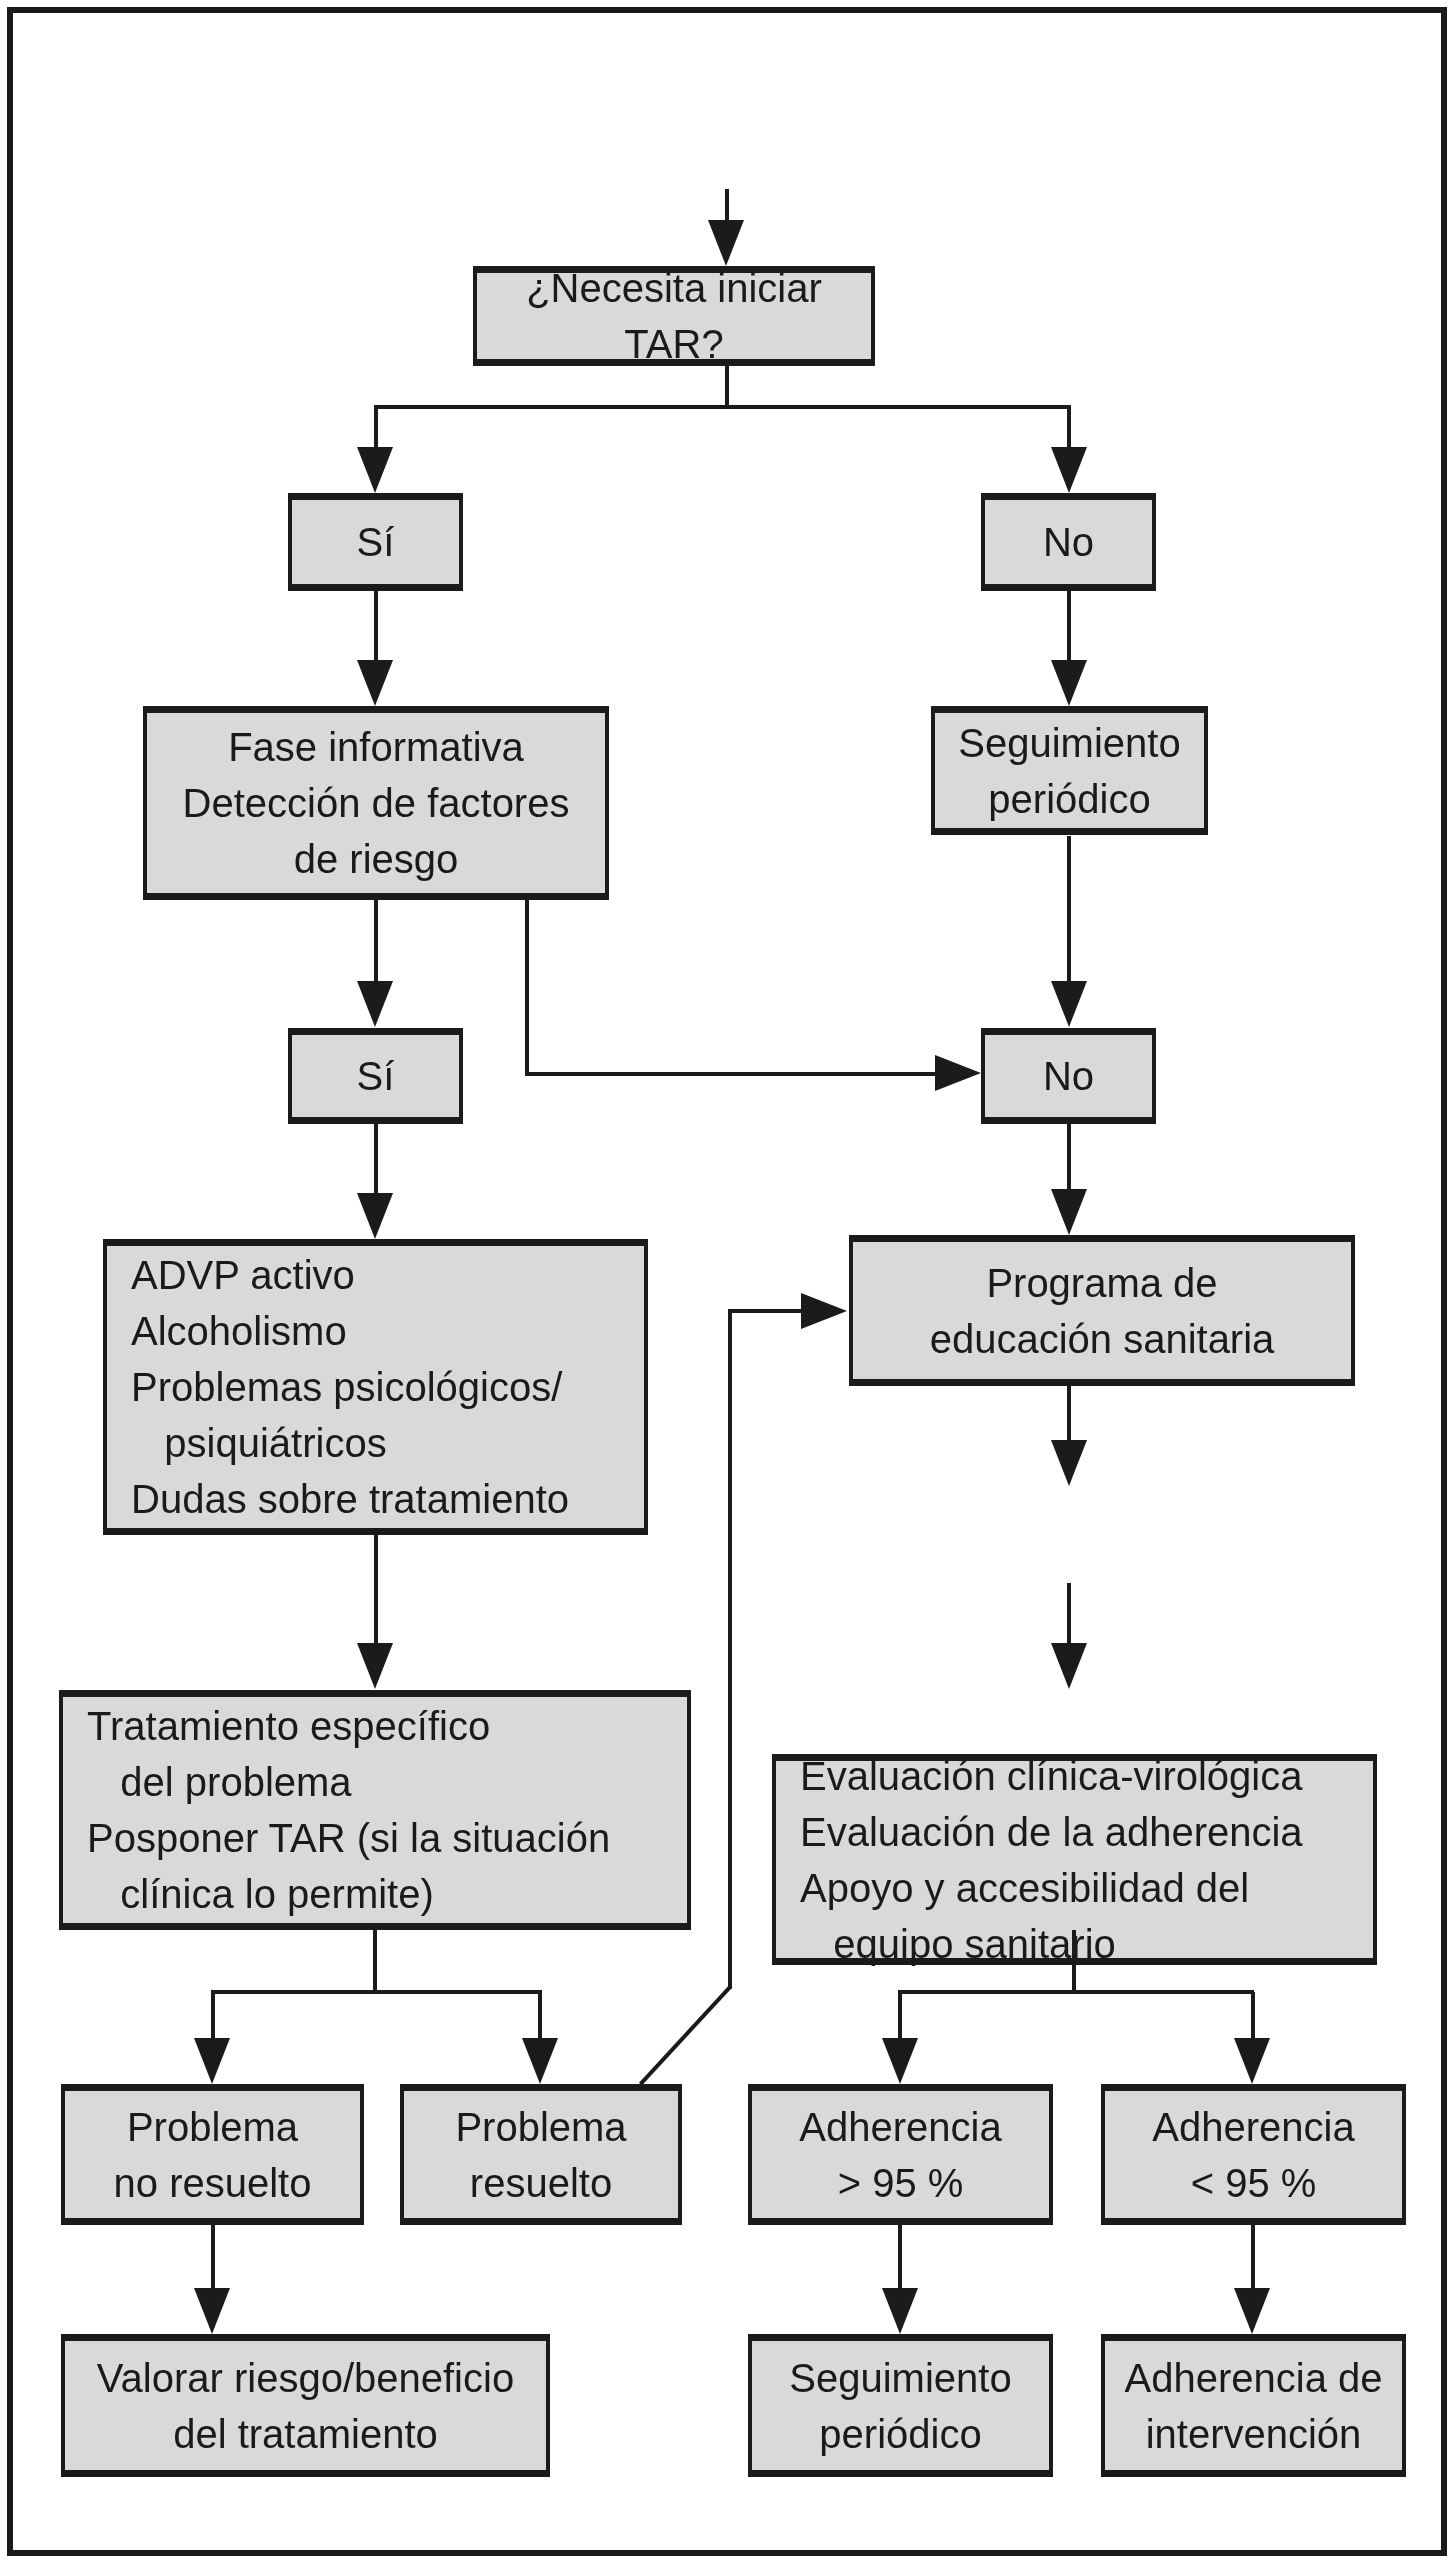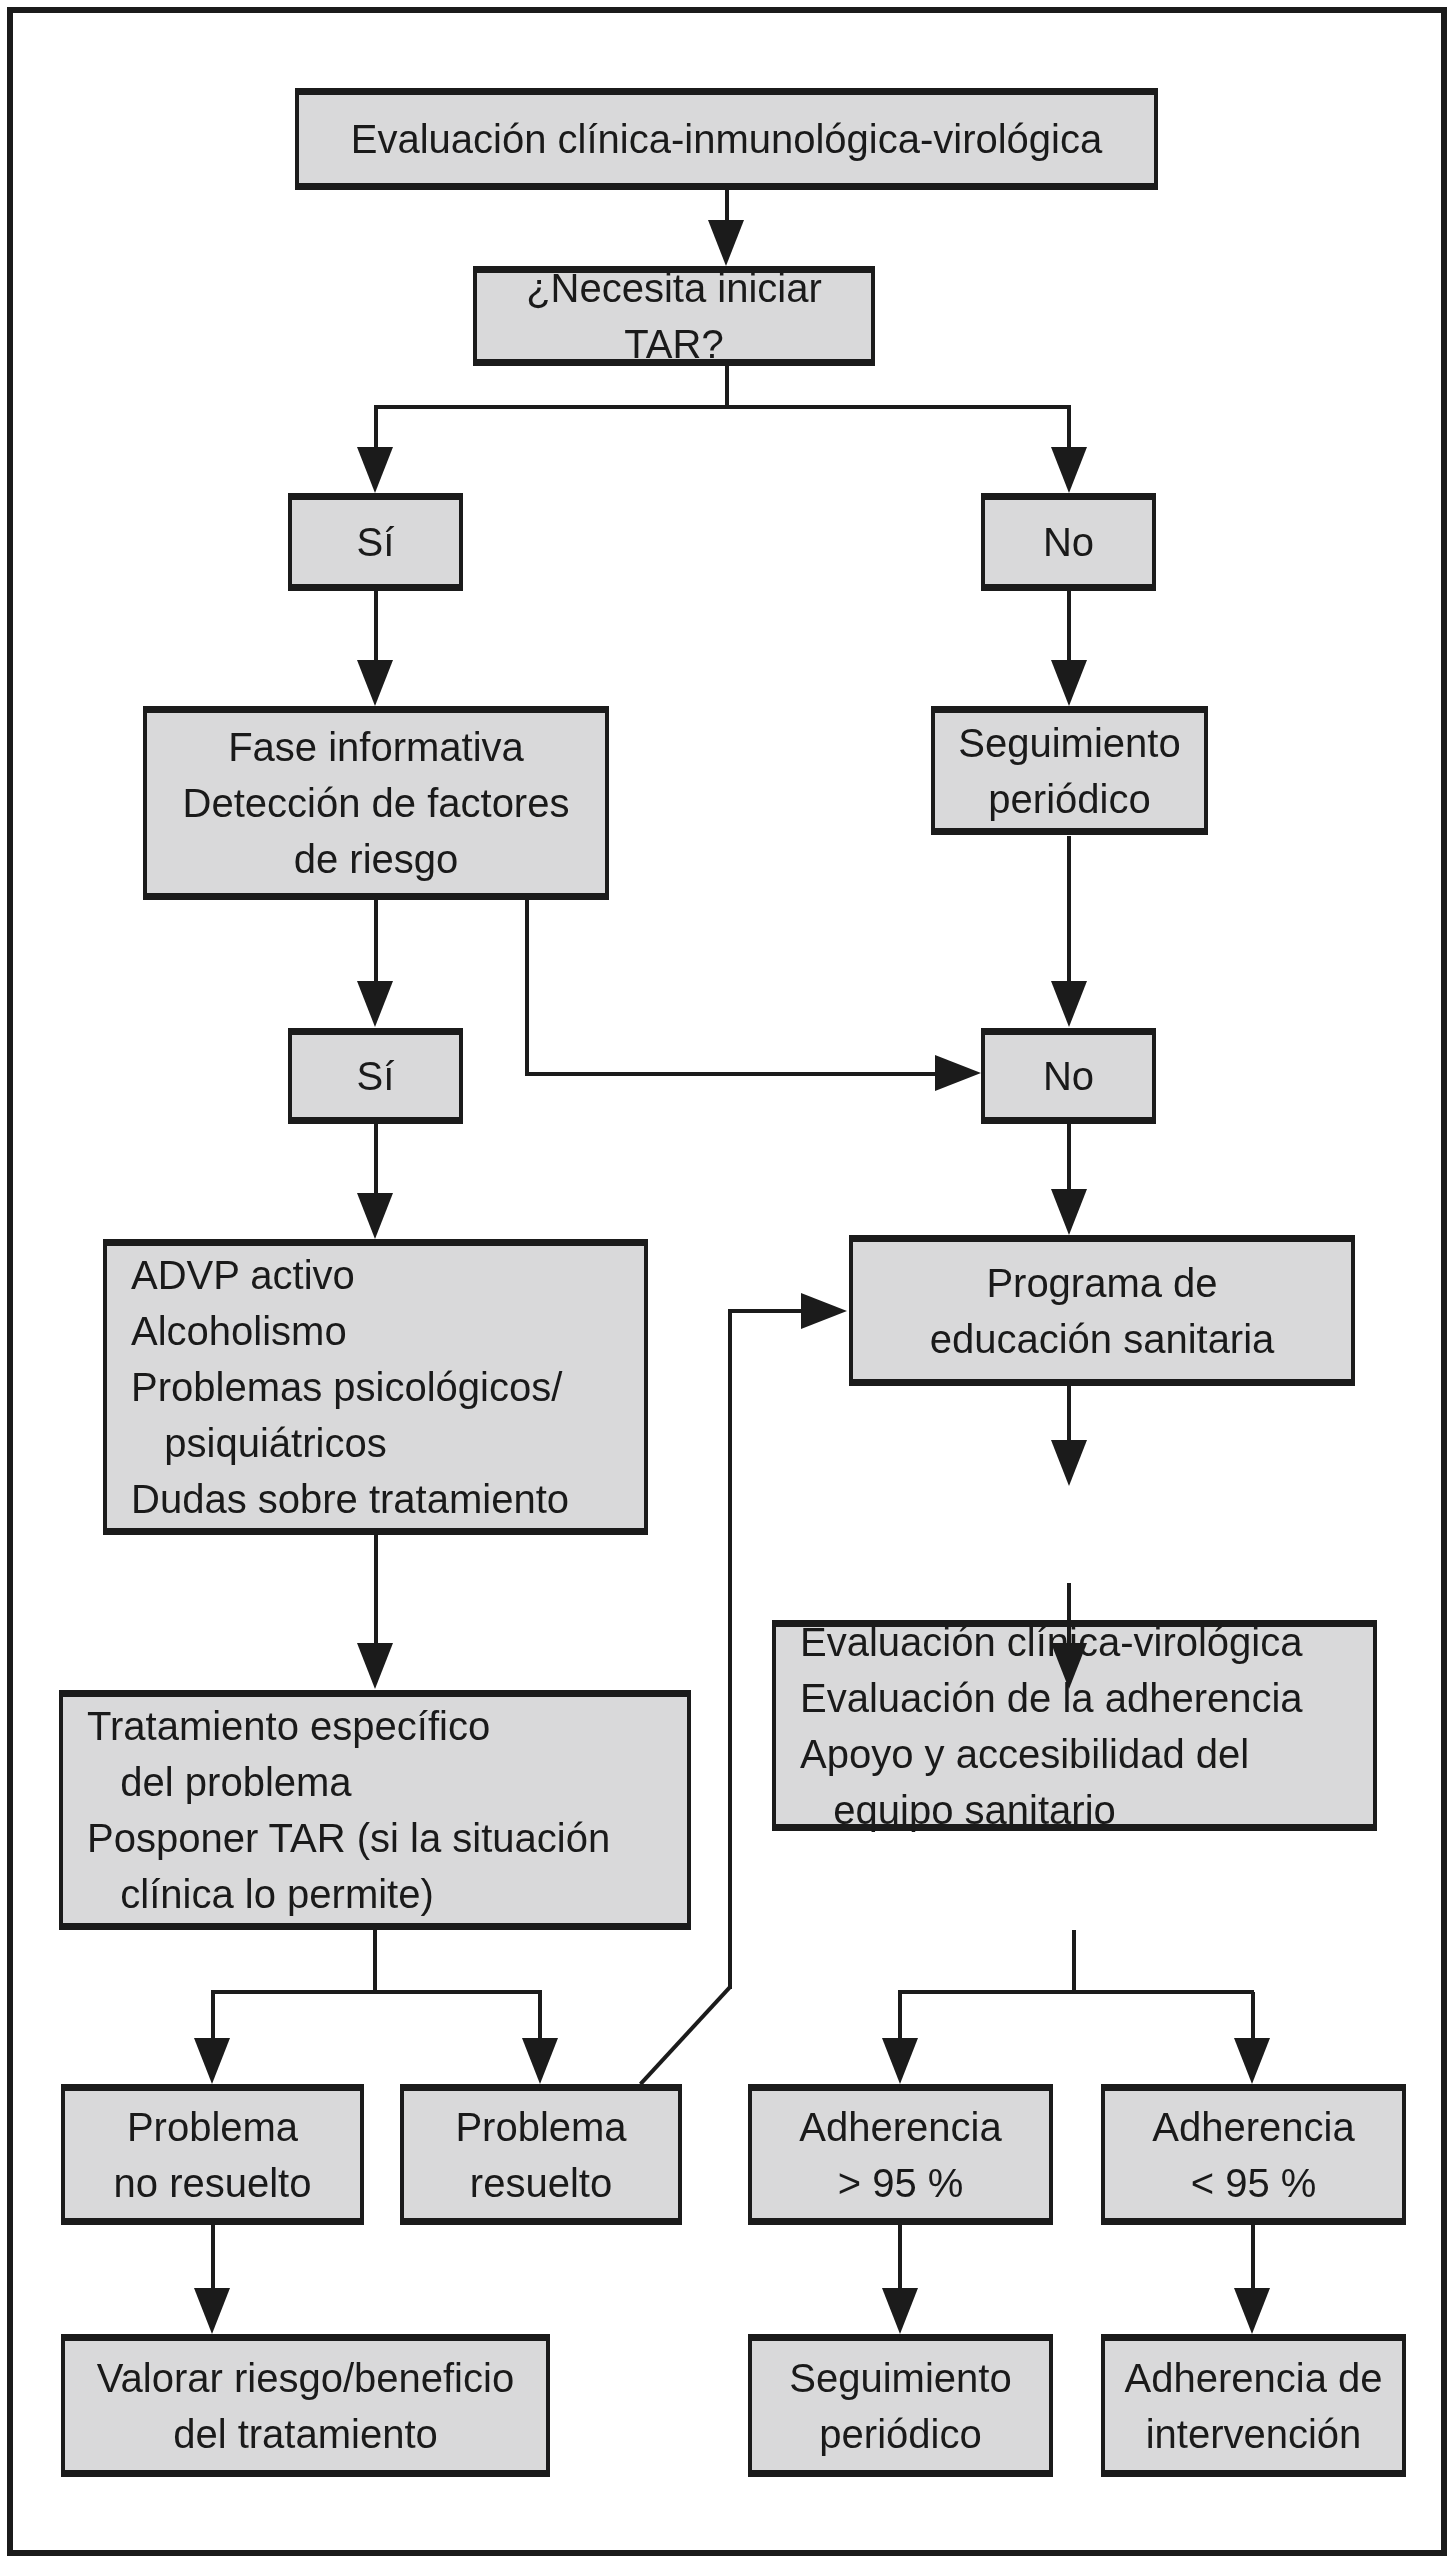--- a/index.html
+++ b/index.html
@@ -46,21 +46,20 @@
     border-top:18.5px solid transparent;border-bottom:18.5px solid transparent;
     border-left:46px solid #1b1b1b;}
   .diag{position:absolute;width:3.7px;background:#1b1b1b;transform-origin:top center;}
 </style>
 </head>
 <body>
 
 <div class="canvas">
   <div class="frame"></div>
 
-  <div class="box" style="left:295px;top:88px;width:863px;height:102px">Evaluación clínica-inmunológica-virológica</div>
 
   <div class="box" style="left:473px;top:266px;width:402px;height:100px">¿Necesita iniciar TAR?</div>
 
   <div class="box" style="left:288px;top:493px;width:175px;height:98px">Sí</div>
 
   <div class="box" style="left:981px;top:493px;width:175px;height:98px">No</div>
 
   <div class="box" style="left:143px;top:706px;width:466px;height:194px">Fase informativa
 Detección de factores
 de riesgo</div>
@@ -80,21 +79,21 @@
 
   <div class="box" style="left:849px;top:1235px;width:506px;height:151px">Programa de
 educación sanitaria</div>
 
 
   <div class="box left" style="left:59px;top:1690px;width:632px;height:240px">Tratamiento específico
    del problema
 Posponer TAR (si la situación
    clínica lo permite)</div>
 
-  <div class="box left" style="left:772px;top:1620px;width:605px;height:211px">Evaluación clínica-virológica
+  <div class="box left" style="left:772px;top:1754px;width:605px;height:211px">Evaluación clínica-virológica
 Evaluación de la adherencia
 Apoyo y accesibilidad del
    equipo sanitario</div>
 
   <div class="box" style="left:61px;top:2084px;width:303px;height:141px">Problema
 no resuelto</div>
 
   <div class="box" style="left:400px;top:2084px;width:282px;height:141px">Problema
 resuelto</div>
 

